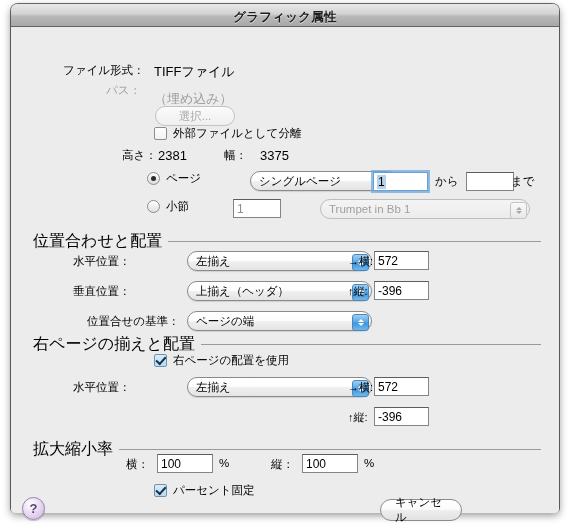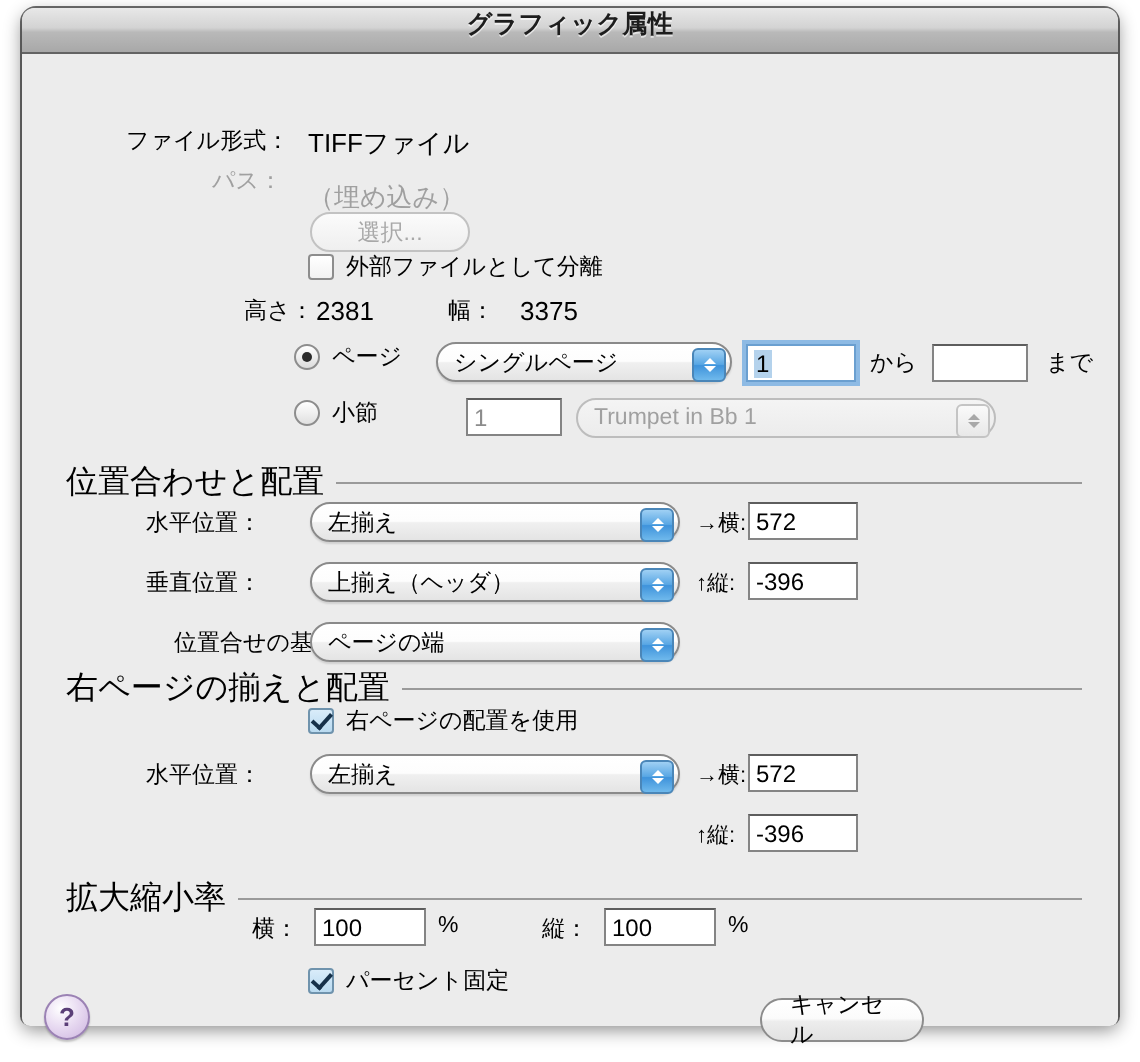--- a/index.html
+++ b/index.html
@@ -13,21 +13,21 @@
   .window{
     position:absolute;left:11px;top:4px;width:548px;height:508px;
     border-radius:7px 7px 4px 4px;
     background:#ececec;
     box-shadow:0 3px 9px rgba(0,0,0,.45), 0 0 0 1px #6f6f6f;
   }
   .titlebar{
     height:22px;border-radius:6px 6px 0 0;
     background:linear-gradient(to bottom,#e8e8e8 0%,#d3d3d3 45%,#b9b9b9 55%,#a8a8a8 100%);
     border-bottom:1px solid #636363;
-    display:flex;align-items:flex-start;justify-content:center;
+    display:flex;align-items:flex-end;justify-content:center;
     position:relative;
   }
   .titlebar .title{
     font-size:12.5px;font-weight:bold;color:#1d1d1d;
     text-shadow:0 1px 0 rgba(255,255,255,.6);
     letter-spacing:.2px;
   }
   .body{position:relative;height:486px;background:#ececec;border-radius:0 0 4px 4px;}
 
   .lbl{font-size:11.5px;color:#000;white-space:nowrap;}
@@ -56,21 +56,21 @@
   }
   .field.focus .sel{background:#b4d2ec;display:inline-block;padding:0 1px;}
 
   
   .popup{
     box-sizing:border-box;height:20px;border-radius:10px;
     background:linear-gradient(to bottom,#ffffff 0%,#fdfdfd 48%,#f0f0f0 52%,#e4e4e4 100%);
     border:1px solid #8a8a8a;
     box-shadow:inset 0 1px 0 #fff,0 1px 1px rgba(0,0,0,.12);
     display:flex;align-items:center;position:relative;
-    padding-left:8px;font-size:11.5px;color:#000;
+    padding-left:8px;font-size:11.5px;color:#000;margin-left:32px;
   }
   .popup .arrowbox{
     position:absolute;right:2px;top:2px;width:15px;height:15px;border-radius:3px;
     background:linear-gradient(to bottom,#9fd0f4 0%,#59a7e4 48%,#3f93db 52%,#6fb9ec 100%);
     border:1px solid #4a86b8;
     display:flex;flex-direction:column;align-items:center;justify-content:center;gap:1px;
   }
   .popup .arrowbox i{display:block;width:0;height:0;border-left:3px solid transparent;border-right:3px solid transparent;}
   .popup .arrowbox i.up{border-bottom:3px solid #fff;}
   .popup .arrowbox i.dn{border-top:3px solid #fff;}
@@ -190,21 +190,21 @@
     </div>
     <div class="field focus" style="position:absolute;left:362px;top:145px;width:55px;">
       <span class="sel">1</span>
     </div>
     <div class="row" style="left:424px;top:147px;">
       <span class="lbl">から</span>
     </div>
     <div class="field" style="position:absolute;left:455px;top:145px;width:48px;">
       <span></span>
     </div>
-    <div class="row" style="left:512px;top:147px;">
+    <div class="row" style="left:500px;top:147px;">
       <span class="lbl">まで</span>
     </div>
 
     <div class="row" style="left:136px;top:172px;gap:6px;">
       <span class="radio"></span>
       <span class="lbl">小節</span>
     </div>
     <div class="field" style="position:absolute;left:222px;top:172px;width:48px;color:#8c8c8c;">
       <span>1</span>
     </div>

